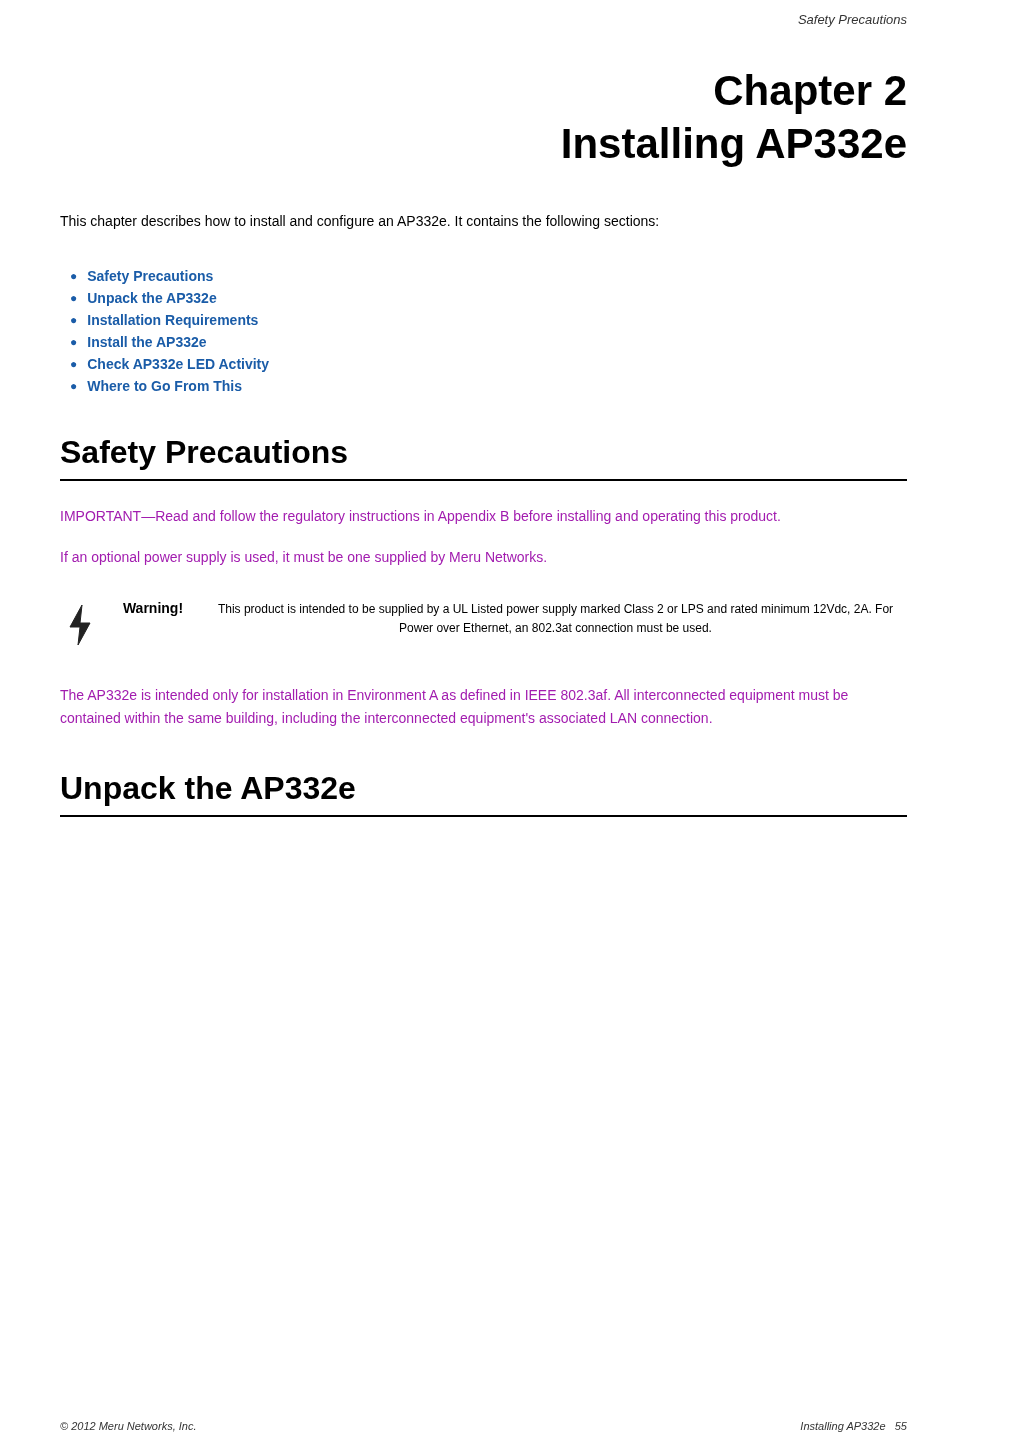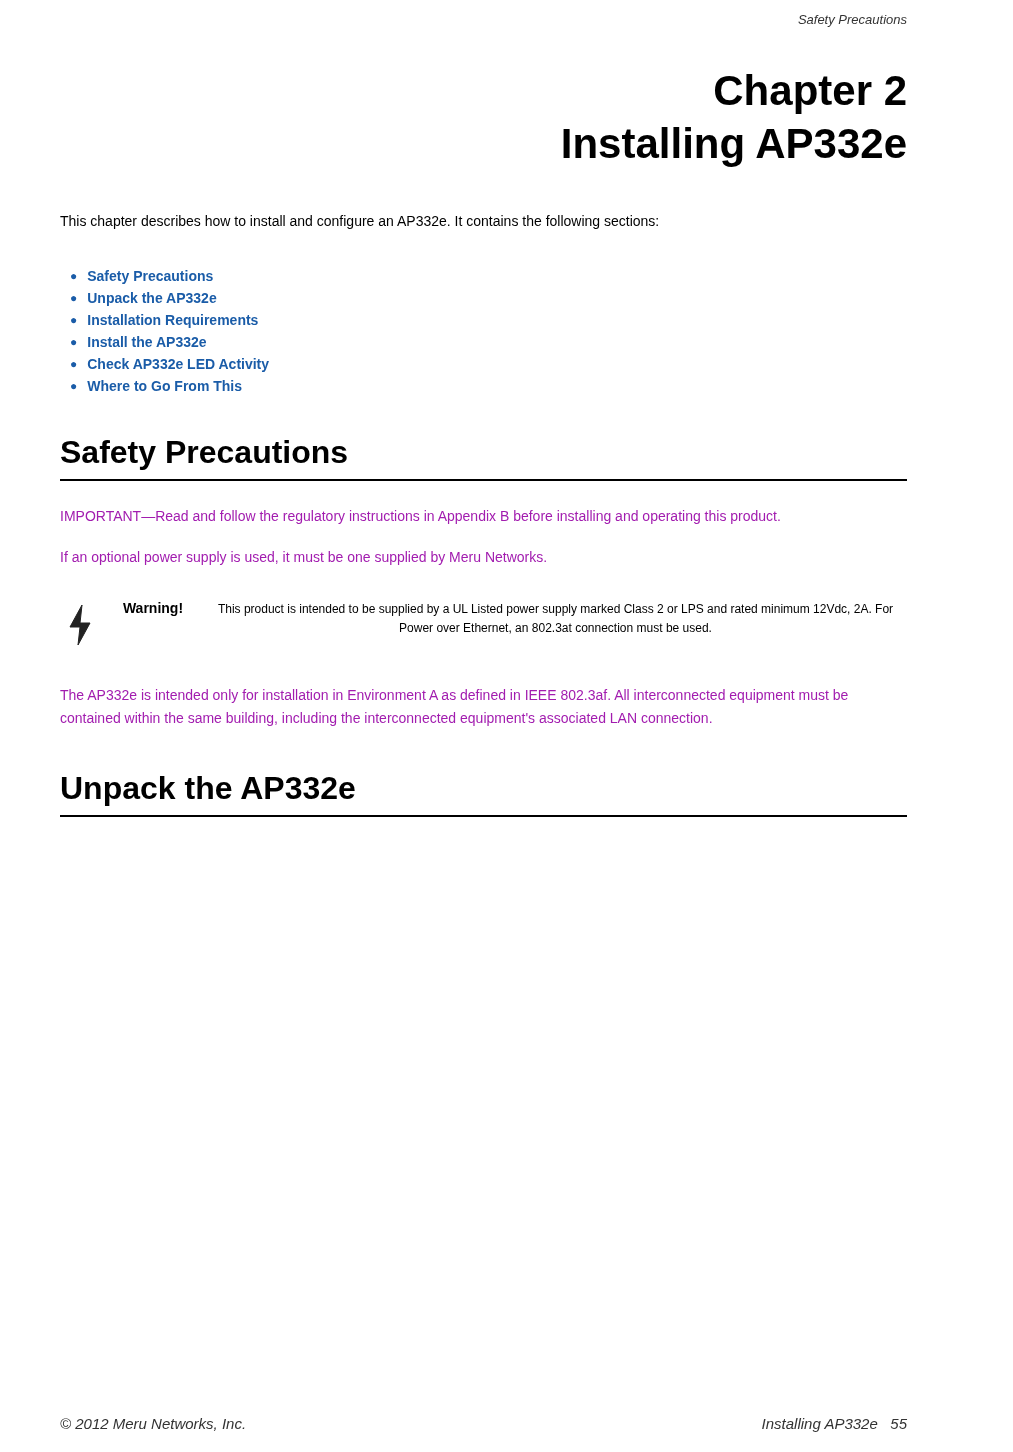--- a/index.html
+++ b/index.html
@@ -146,21 +146,21 @@
     }
 
     .footer {
       position: absolute;
       bottom: 20px;
       left: 0;
       right: 0;
       display: flex;
       justify-content: space-between;
       padding: 0 60px;
-      font-size: 15px;
+      font-size: 11px;
       color: #333;
     }
 
     .footer-left {
       font-style: italic;
     }
 
     .footer-right {
       font-style: italic;
       text-align: right;

